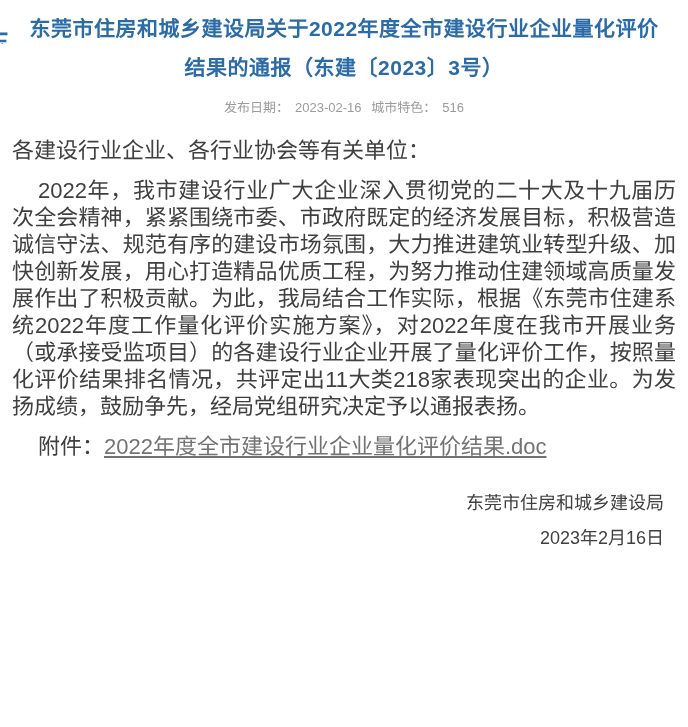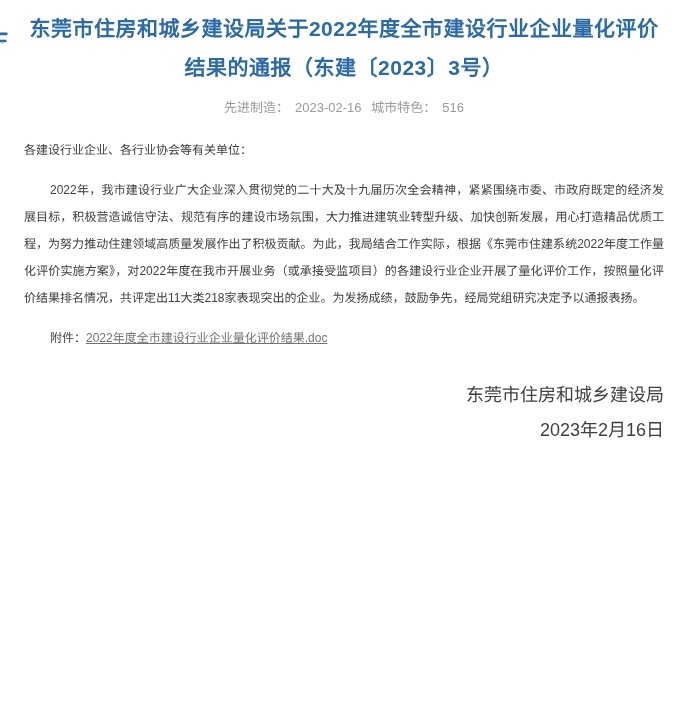--- a/index.html
+++ b/index.html
@@ -37,22 +37,22 @@
   .meta {
     margin-top: 12px;
     text-align: center;
     font-size: 13px;
     line-height: 18px;
     color: #9b9b9b;
   }
   .meta span { margin: 0 3px; }
   .content {
     margin-top: 20px;
-    padding: 0 24px;
-    font-size: 12px;
+    padding: 0 12px;
+    font-size: 22px;
     color: #404040;
   }
   .content p {
     margin: 13px 0;
     line-height: 27px;
     text-align: justify;
   }
   .content p.salutation { margin-top: 0; text-indent: 0; }
   .content p.para { text-indent: 26px; }
   .attachment a { text-decoration: underline; cursor: pointer; }
@@ -68,21 +68,21 @@
 </head>
 <body>
 
 <div class="edge-artifact" aria-hidden="true">
   <i style="color: rgb(43, 107, 168);">东</i>
 </div>
 
 <h1 class="doc-title" style="color: rgb(43, 107, 168);">东莞市住房和城乡建设局关于2022年度全市建设行业企业量化评价结果的通报（东建〔2023〕3号）</h1>
 
 <div class="meta">
-  <span>先进制造：</span><span>2023-02-16</span>
+  <span>发布日期：</span><span>2023-02-16</span>
   <span>城市特色：</span><span>516</span>
 </div>
 
 <div class="content">
   <p class="salutation">各建设行业企业、各行业协会等有关单位：</p>
   <p class="para">2022年，我市建设行业广大企业深入贯彻党的二十大及十九届历次全会精神，紧紧围绕市委、市政府既定的经济发展目标，积极营造诚信守法、规范有序的建设市场氛围，大力推进建筑业转型升级、加快创新发展，用心打造精品优质工程，为努力推动住建领域高质量发展作出了积极贡献。为此，我局结合工作实际，根据《东莞市住建系统2022年度工作量化评价实施方案》，对2022年度在我市开展业务（或承接受监项目）的各建设行业企业开展了量化评价工作，按照量化评价结果排名情况，共评定出11大类218家表现突出的企业。为发扬成绩，鼓励争先，经局党组研究决定予以通报表扬。</p>
   <p class="para attachment"><span>附件：</span><a style="color: #737373;">2022年度全市建设行业企业量化评价结果.doc</a></p>
 </div>
 
 <div class="signature">

